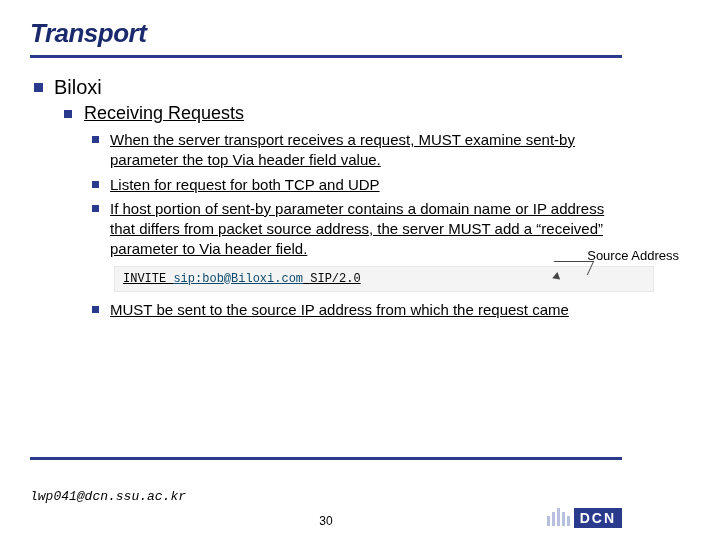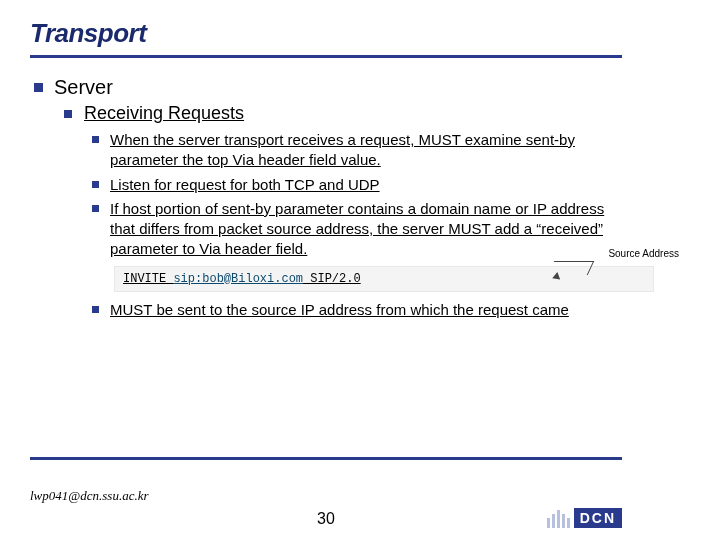--- a/index.html
+++ b/index.html
@@ -13,49 +13,49 @@
   .lvl1 > li::before { content: ""; position: absolute; left: 4px; top: 7px; width: 9px; height: 9px; background: #2a3a8c; }
   .lvl2 { margin-top: 4px; margin-left: 8px; text-decoration: underline; }
   .lvl2 > li { position: relative; padding-left: 22px; font-size: 18px; margin-bottom: 6px; }
   .lvl2 > li::before { content: ""; position: absolute; left: 2px; top: 7px; width: 8px; height: 8px; background: #2a3a8c; }
   .lvl3 { margin-top: 6px; margin-left: 8px; }
   .lvl3 > li { position: relative; padding-left: 18px; font-size: 15px; line-height: 1.35; margin-bottom: 4px; }
   .lvl3 > li::before { content: ""; position: absolute; left: 0; top: 6px; width: 7px; height: 7px; background: #2a3a8c; }
   .codeblock { position: relative; margin: 6px 0 2px 30px; background: #f4f4f4; border: 1px solid #e8e8e8; font-family: "Courier New", monospace; font-size: 12px; padding: 4px 8px; width: 540px; line-height: 1.4; }
   .codeblock a { color: #0c4a6e; text-decoration: underline; }
   .received-box { border: 2px solid #b02020; display: inline; padding: 0 2px; }
-  .source-label { position: absolute; right: -26px; top: -20px; font-family: Arial, sans-serif; font-size: 10px; color: #000; }
+  .source-label { position: absolute; right: -26px; top: -20px; font-family: Arial, sans-serif; font-size: 13px; color: #000; }
   .arrow-line { position: absolute; top: -6px; right: 62px; width: 40px; height: 14px; border-top: 1px solid #444; border-right: 1px solid #444; transform: skewX(-25deg); }
   .arrow-head { position: absolute; right: 94px; top: 6px; width: 0; height: 0; border-top: 4px solid transparent; border-bottom: 4px solid transparent; border-right: 7px solid #444; transform: rotate(-20deg); }
   .footer { position: absolute; left: 30px; right: 30px; bottom: 12px; }
   .footer-line { height: 3px; background: #2a3a8c; margin-bottom: 4px; }
   .footer-row { display: flex; align-items: center; justify-content: space-between; font-size: 11px; }
-  .email { font-style: italic; font-family: Liberation Serif, serif; font-size: 13px; }
-  .pagenum { font-family: Arial, sans-serif; font-size: 16px; position: absolute; left: 50%; transform: translateX(-50%); bottom: 0; }
-  .dcn-logo { display: flex; align-items: flex-end; gap: 4px; margin-top: 44px; }
+  .email { font-style: italic; font-family: Liberation Mono, monospace; font-size: 13px; }
+  .pagenum { font-family: Arial, sans-serif; font-size: 12px; position: absolute; left: 50%; transform: translateX(-50%); bottom: 0; }
+  .dcn-logo { display: flex; align-items: flex-start; gap: 4px; margin-top: 44px; }
   .dcn-bars { display: flex; gap: 2px; align-items: flex-end; }
   .dcn-bars span { width: 3px; background: #b8c0e0; }
   .dcn-bars span:nth-child(1){height:10px}
   .dcn-bars span:nth-child(2){height:14px}
   .dcn-bars span:nth-child(3){height:18px}
   .dcn-bars span:nth-child(4){height:14px}
   .dcn-bars span:nth-child(5){height:10px}
   .dcn-text { background: #2a3a8c; color: #fff; font-family: Arial, sans-serif; font-weight: bold; font-size: 14px; padding: 2px 6px; letter-spacing: 2px; }
 </style>
 </head>
 <body>
 
 <div class="slide">
   <div class="title">Transport</div>
   <div class="hr-top"></div>
 
   <div class="content">
     <ul class="lvl1">
       <li>
-        <span>Server</span>
+        <span>Biloxi</span>
         <ul class="lvl2">
           <li>
             <span>Receiving Requests</span>
             <ul class="lvl3">
               <li>When the server transport receives a request, MUST examine sent-by parameter the top Via header field value.</li>
               <li>Listen for request for both TCP and UDP</li>
               <li>If host portion of sent-by parameter contains a domain name or IP address that differs from packet source address, the server MUST add a “received” parameter to Via header field.</li>
             </ul>
 
             <div class="codeblock">

